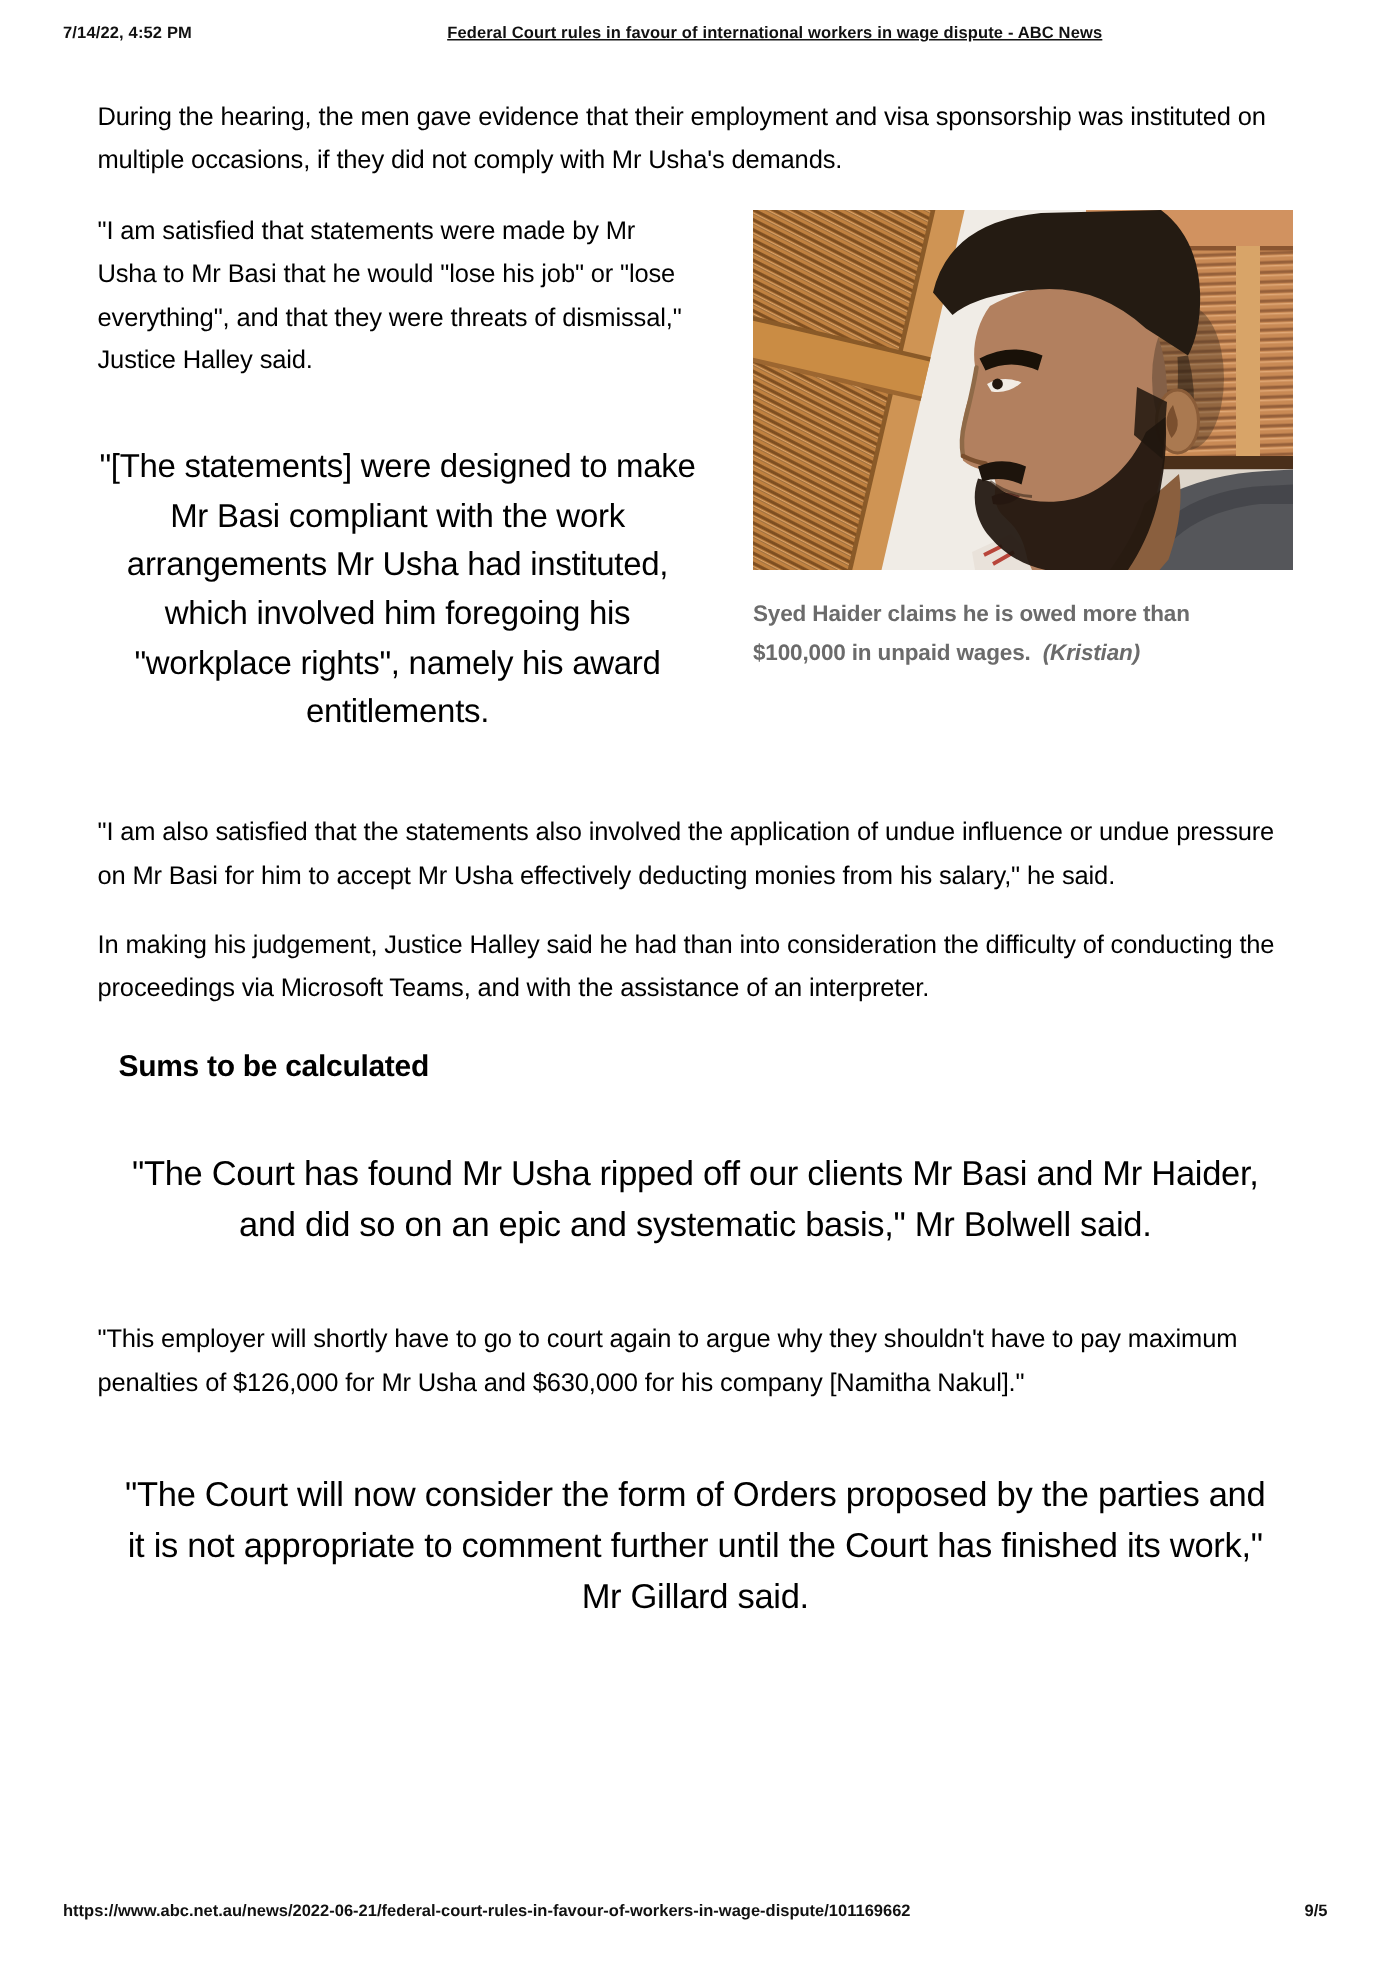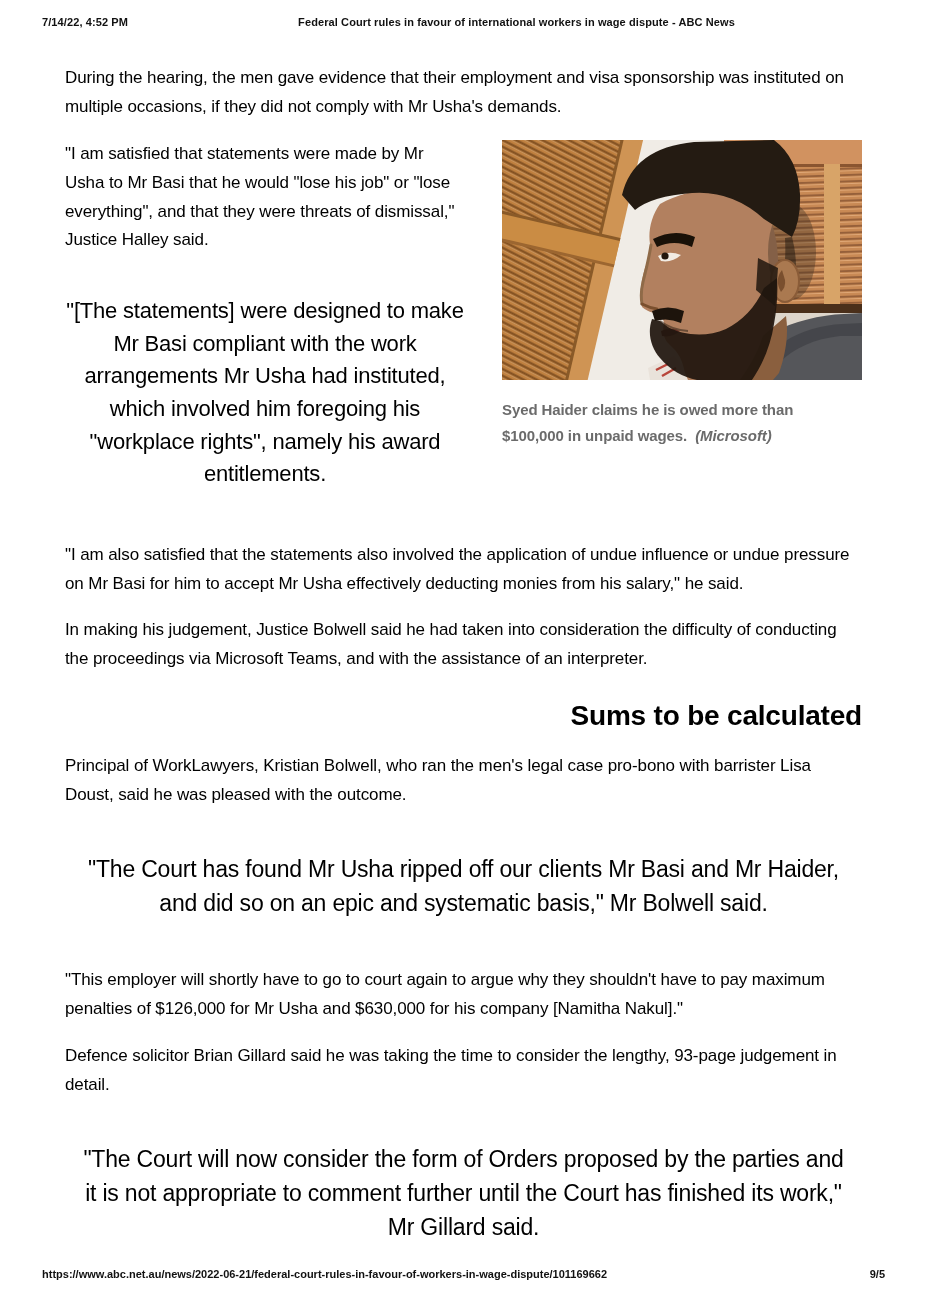--- a/index.html
+++ b/index.html
@@ -14,21 +14,21 @@
   .page { position: relative; width: 927px; height: 1310px; background: #fff; }
 
   
   .print-header {
     position: absolute; top: 16px; left: 42px; right: 42px;
     display: flex; align-items: baseline;
     font-size: 11px; font-weight: 600; color: #111;
     letter-spacing: 0.1px;
   }
   .print-header .ph-date { white-space: nowrap; }
-  .print-header .ph-title { flex: 1; text-align: center; padding-left: 20px; }
+  .print-header .ph-title { flex: 1; text-align: center; padding-left: 20px; text-decoration: underline; }
   .print-footer {
     position: absolute; top: 1268px; left: 42px; right: 42px;
     display: flex; justify-content: space-between; align-items: center;
     font-size: 11px; font-weight: 600; color: #111; gap: 18px;
   }
 
   
   .article {
     position: absolute; top: 64px; left: 0; right: 0;
     padding: 0 65px;
@@ -60,23 +60,22 @@
   .photo svg { display: block; }
   .figcaption {
     margin-top: 17px;
     font-size: 15px; line-height: 1.72; font-weight: 700;
     color: #6b6b6b; max-width: 350px;
     letter-spacing: -0.1px;
   }
   .figcaption .credit { font-style: italic; margin-left: 4px; }
   .after-media { margin-top: 50px; }
   h2.section-heading {
-    font-size: 28px; font-weight: 800; letter-spacing: -0.2px;
+    font-size: 20px; font-weight: 800; letter-spacing: -0.2px;
     margin: 26px 0 20px 14px;
-    text-align: right;
   }
   .gap-top { margin-top: 46px; }
 </style>
 </head>
 <body>
 
 <div class="page">
 
   <header class="print-header">
     <span class="ph-date">7/14/22, 4:52 PM</span>
@@ -165,36 +164,34 @@
               <path d="M 159,191 Q 169,186 178,191 Q 170,198 160,196 Z" fill="#6b352a"></path>
 
               <path d="M 150,179 C 145,193 149,208 158,218 C 168,230 181,237 195,240 L 250,240 C 261,224 269,204 272,184 C 275,168 276,152 275,138 L 262,148 C 253,168 240,181 224,189 C 204,198 180,195 166,187 L 158,181 Z" fill="#20160e" opacity="0.93"></path>
               <path d="M 256,118 L 276,128 L 273,166 L 254,150 Z" fill="#20160e" opacity="0.85"></path>
               <path d="M 158,181 Q 170,190 186,191" stroke="#3a2a1c" stroke-width="2" fill="none" opacity="0.6"></path>
             </g>
           </svg>
         </div>
         <figcaption class="figcaption">
           <span>Syed Haider claims he is owed more than $100,000 in unpaid wages.</span>
-          <span class="credit">(Microsoft)</span>
+          <span class="credit">(Kristian)</span>
         </figcaption>
       </figure>
     </div>
 
     <p class="after-media">"I am also satisfied that the statements also involved the application of undue influence or undue pressure on Mr Basi for him to accept Mr Usha effectively deducting monies from his salary," he said.</p>
-    <p>In making his judgement, Justice Bolwell said he had taken into consideration the difficulty of conducting the proceedings via Microsoft Teams, and with the assistance of an interpreter.</p>
+    <p>In making his judgement, Justice Halley said he had than into consideration the difficulty of conducting the proceedings via Microsoft Teams, and with the assistance of an interpreter.</p>
 
     <h2 class="section-heading">Sums to be calculated</h2>
 
-    <p>Principal of WorkLawyers, Kristian Bolwell, who ran the men's legal case pro-bono with barrister Lisa Doust, said he was pleased with the outcome.</p>
 
     <blockquote class="pull-quote wide">"The Court has found Mr Usha ripped off our clients Mr Basi and Mr Haider, and did so on an epic and systematic basis," Mr Bolwell said.</blockquote>
 
     <p class="gap-top">"This employer will shortly have to go to court again to argue why they shouldn't have to pay maximum penalties of $126,000 for Mr Usha and $630,000 for his company [Namitha Nakul]."</p>
-    <p>Defence solicitor Brian Gillard said he was taking the time to consider the lengthy, 93-page judgement in detail.</p>
 
     <blockquote class="pull-quote wide">"The Court will now consider the form of Orders proposed by the parties and it is not appropriate to comment further until the Court has finished its work," Mr Gillard said.</blockquote>
 
   </main>
 
   <footer class="print-footer">
     <span>https://www.abc.net.au/news/2022-06-21/federal-court-rules-in-favour-of-workers-in-wage-dispute/101169662</span>
     <span>9/5</span>
   </footer>
 

